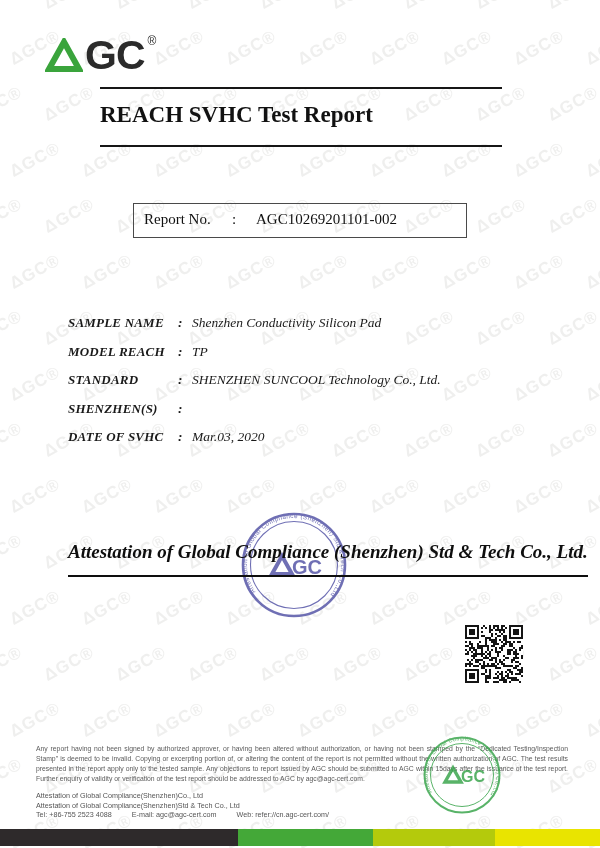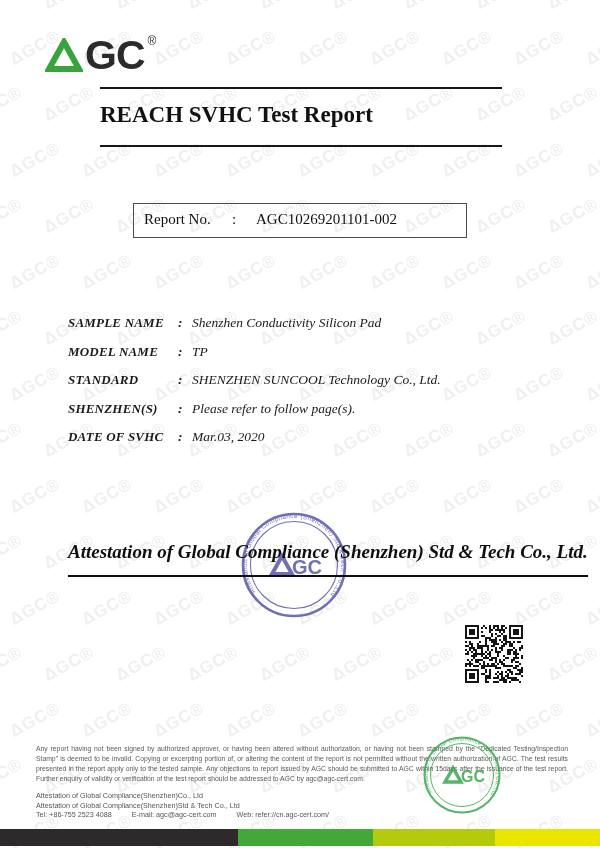--- a/index.html
+++ b/index.html
@@ -221,33 +221,32 @@
     <span class="val">AGC10269201101-002</span>
   </div>
 
   <div class="details">
     <div class="drow">
       <span class="dl">SAMPLE NAME</span>
       <span class="dc">:</span>
       <span class="dv">Shenzhen Conductivity Silicon Pad</span>
     </div>
     <div class="drow">
-      <span class="dl">MODEL NAME</span>
+      <span class="dl">MODEL REACH</span>
       <span class="dc">:</span>
       <span class="dv">TP</span>
     </div>
     <div class="drow">
       <span class="dl">STANDARD</span>
       <span class="dc">:</span>
       <span class="dv">SHENZHEN SUNCOOL Technology Co., Ltd.</span>
     </div>
     <div class="drow">
       <span class="dl">SHENZHEN(S)</span>
       <span class="dc">:</span>
-      <span class="dv">Please refer to follow page(s).</span>
     </div>
     <div class="drow">
       <span class="dl">DATE OF SVHC</span>
       <span class="dc">:</span>
       <span class="dv">Mar.03, 2020</span>
     </div>
   </div>
 
   <svg class="stamp blue" width="110" height="110" viewBox="0 0 110 110">
     <circle cx="55" cy="55" r="51" fill="none" stroke="#5c5caa" stroke-width="2.6"></circle>

